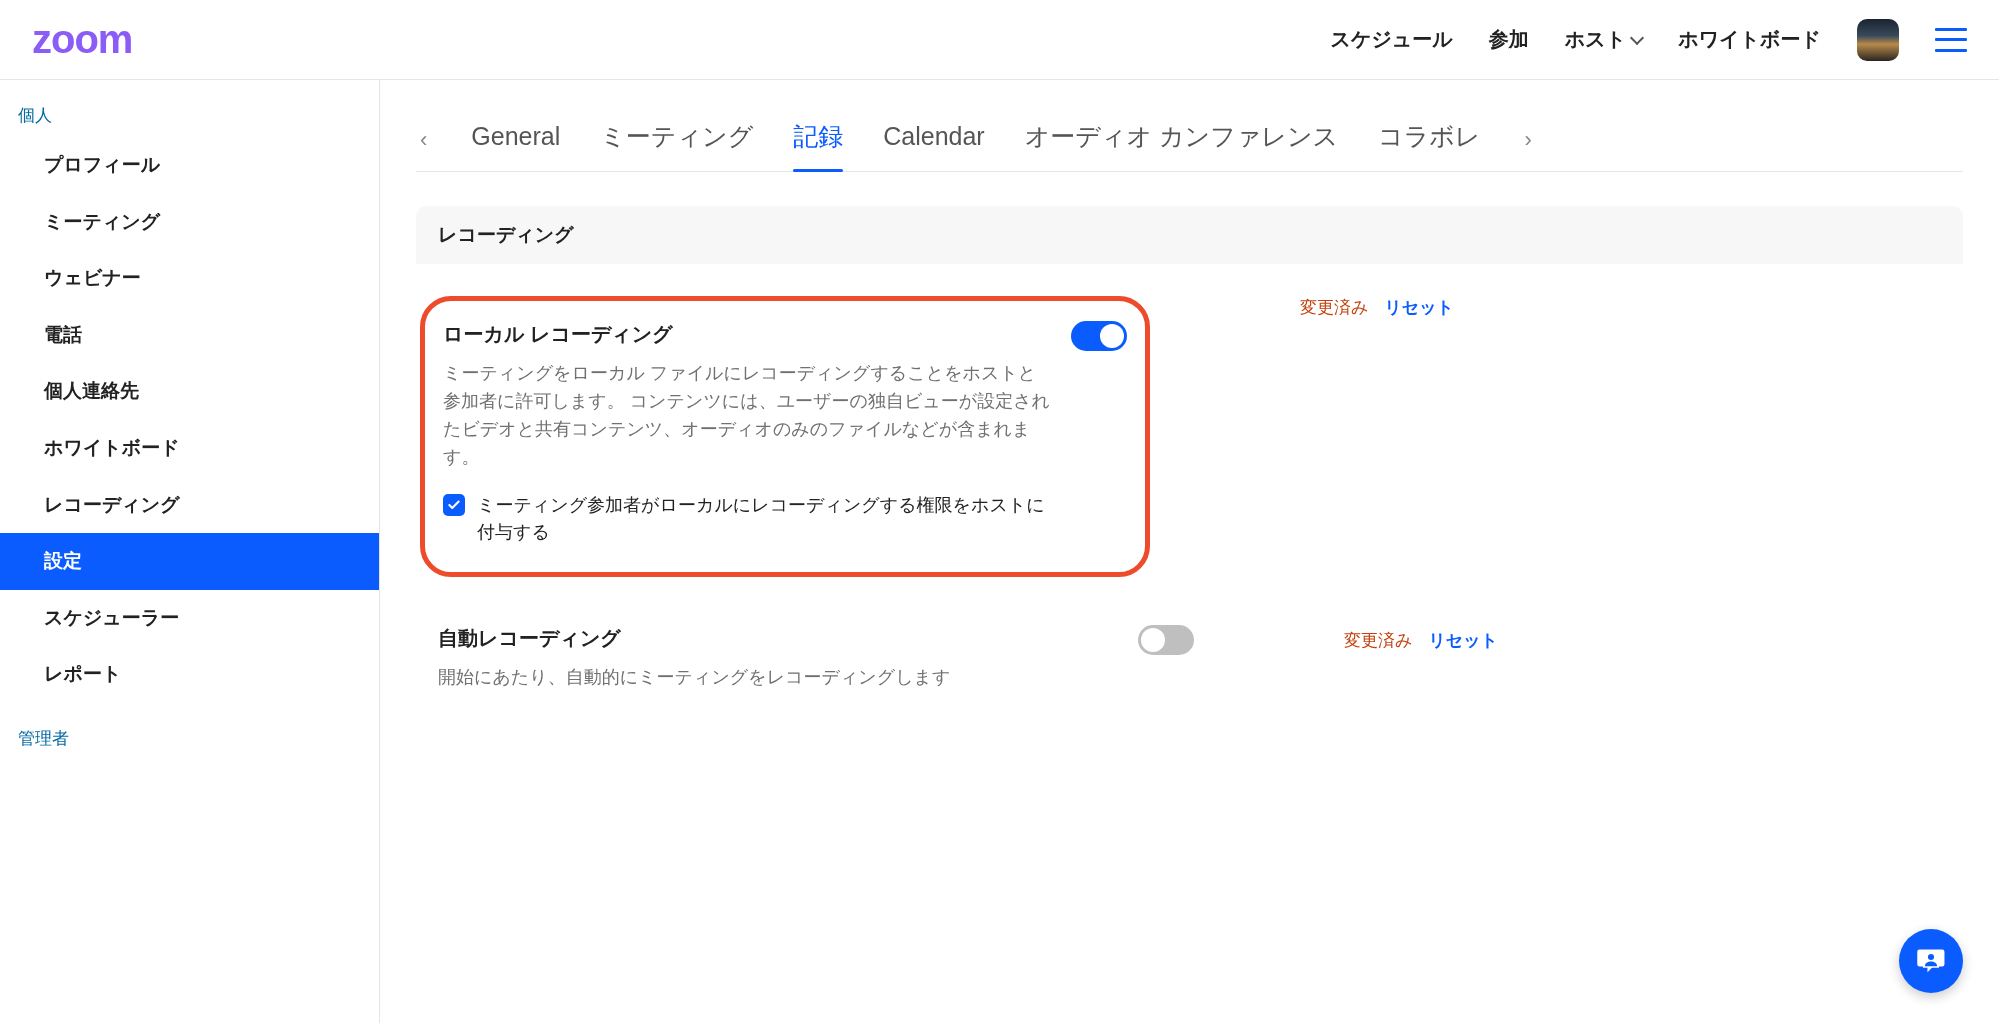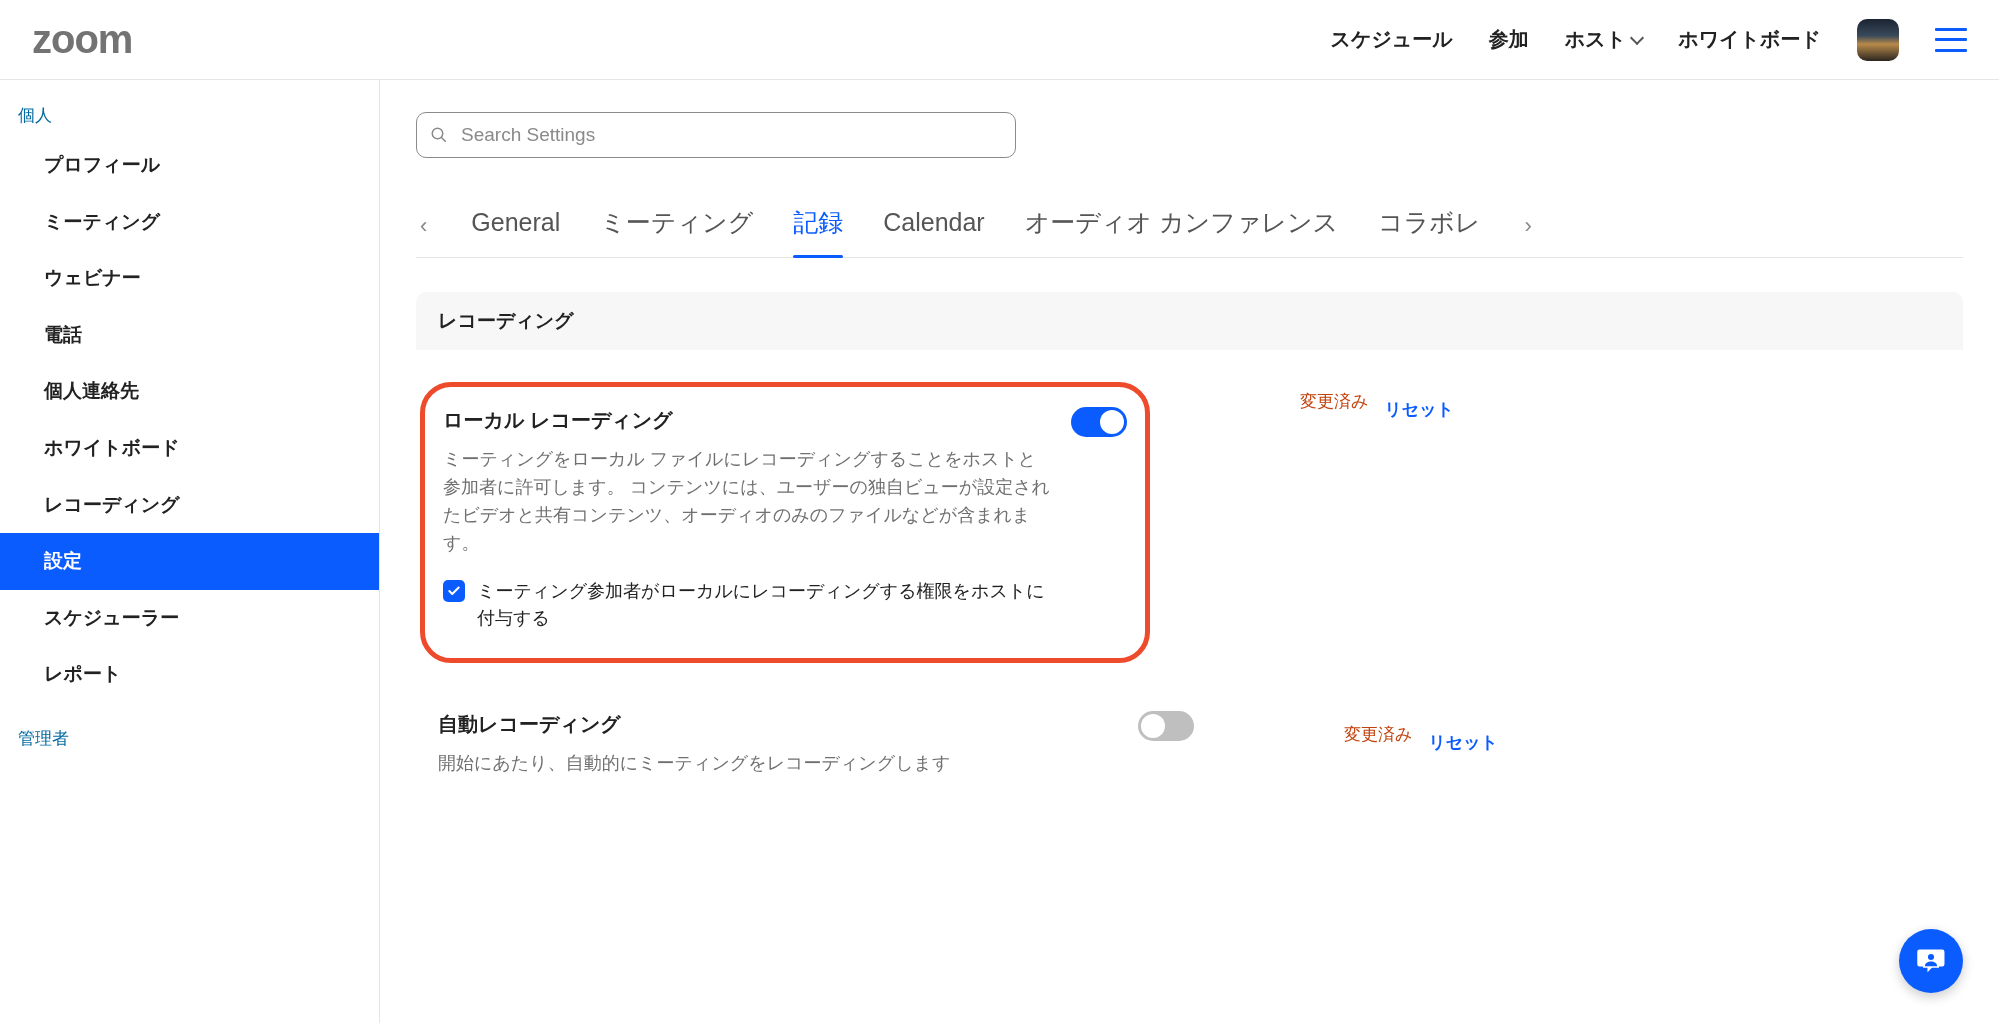--- a/index.html
+++ b/index.html
@@ -10,21 +10,21 @@
       display: flex;
       align-items: center;
       justify-content: space-between;
       padding: 14px 32px;
       border-bottom: 1px solid #e5e5e5;
       height: 80px;
     }
     .logo {
       font-size: 40px;
       font-weight: 700;
-      color: #737373;
+      color: #8b5cf6;
       letter-spacing: -1px;
     }
     .header-right {
       display: flex;
       align-items: center;
       gap: 36px;
     }
     .header-link {
       font-size: 20px;
       font-weight: 600;
@@ -225,21 +225,21 @@
 
     .setting-status-col {
       flex: 0 0 auto;
       display: flex;
       align-items: center;
       gap: 16px;
       margin-left: 130px;
       padding-top: 4px;
     }
     .status-text { font-size: 17px; color: #c2410c; }
-    .reset-link { font-size: 17px; color: #0b5cff; font-weight: 600; cursor: pointer; margin-top: 16px; }
+    .reset-link { font-size: 17px; color: #0b5cff; font-weight: 600; cursor: pointer; }
 
     .highlight-box {
       border: 5px solid #ed4b2b;
       border-radius: 6px;
       padding: 20px 18px 26px;
       margin-top: 4px;
     }
 
     .chat-fab {
       position: fixed;
@@ -299,27 +299,20 @@
     <div class="sidebar-item">個人連絡先</div>
     <div class="sidebar-item">ホワイトボード</div>
     <div class="sidebar-item">レコーディング</div>
     <div class="sidebar-item active">設定</div>
     <div class="sidebar-item">スケジューラー</div>
     <div class="sidebar-item">レポート</div>
     <div class="sidebar-section-label">管理者</div>
   </div>
 
   <div class="main">
-    <div class="search-wrap">
-      <svg class="search-icon" viewBox="0 0 24 24" fill="none" stroke="#8a8a8a" stroke-width="2">
-        <circle cx="10" cy="10" r="7"></circle>
-          <line x1="21" y1="21" x2="15" y2="15"></line>
-      </svg>
-      <input class="search-input" placeholder="Search Settings" style="">
-    </div>
 
     <div class="tabs">
       <div class="tab-scroll-left">‹</div>
       <div class="tab">General</div>
       <div class="tab">ミーティング</div>
       <div class="tab active">記録</div>
       <div class="tab">Calendar</div>
       <div class="tab">オーディオ カンファレンス</div>
       <div class="tab">コラボレ</div>
       <div class="tab-scroll-right">›</div>

